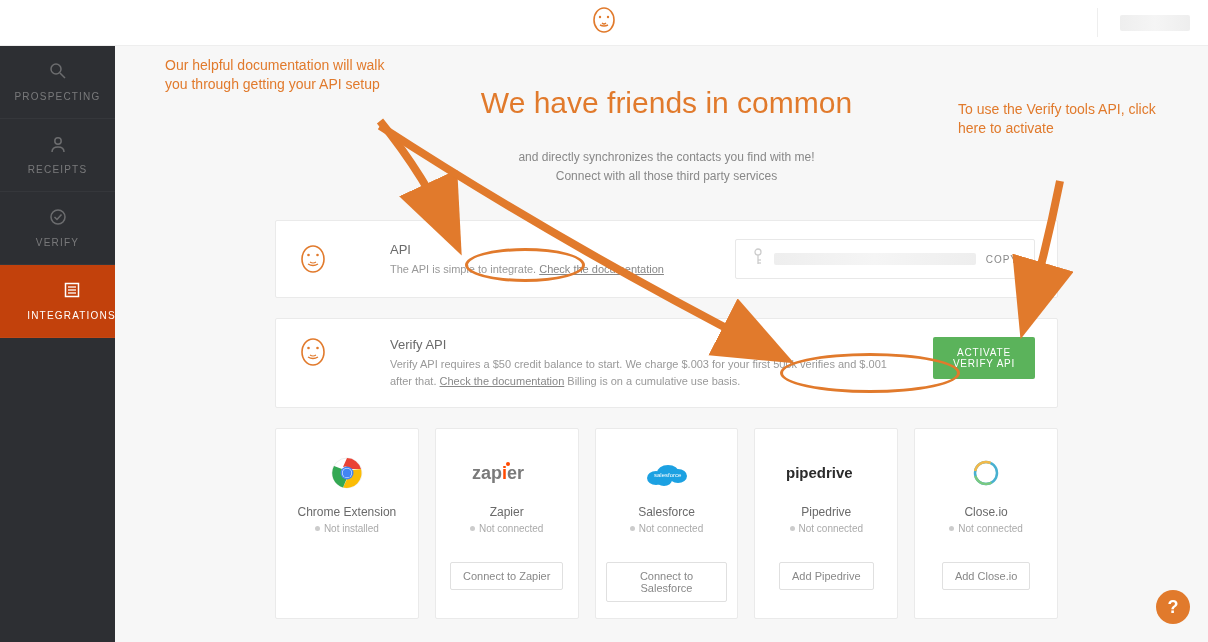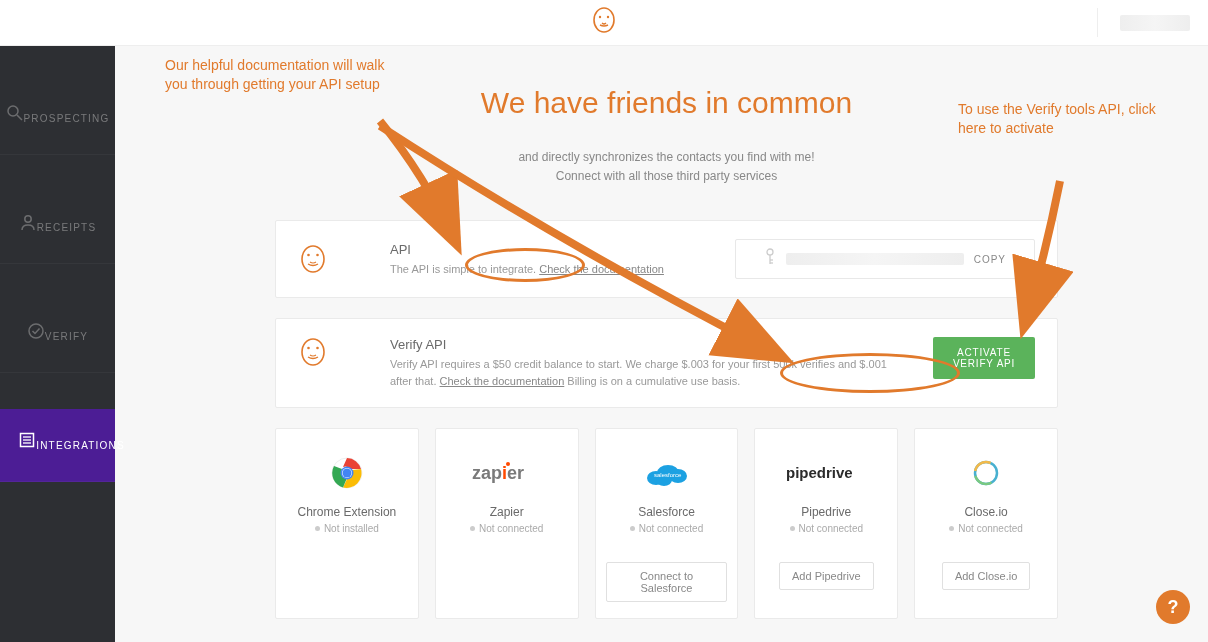--- a/index.html
+++ b/index.html
@@ -49,40 +49,39 @@
 .sidebar {
   position: absolute;
   top: 46px; left: 0;
   width: 115px;
   bottom: 0;
   background: #2d2f33;
   color: #aaa;
 }
 .sidebar .nav-item {
   display: flex;
-  flex-direction: row;
+  flex-direction: column;
   align-items: center;
   justify-content: center;
   height: 73px;
   border-bottom: 1px solid rgba(255,255,255,0.04);
   cursor: pointer;
-  margin-top: 36px;
 }
 .sidebar .nav-item .nav-icon {
   font-size: 18px;
   margin-bottom: 6px;
   opacity: 0.5;
 }
 .sidebar .nav-item .nav-label {
   font-size: 10px;
   letter-spacing: 1.2px;
   opacity: 0.6;
 }
 .sidebar .nav-item.active {
-  background: #4c1d95;
+  background: #c2410c;
   padding-left: 28px;
 }
 .sidebar .nav-item.active .nav-icon,
 .sidebar .nav-item.active .nav-label {
   opacity: 1;
   color: #fff;
 }
 .sidebar .nav-item.secondary {
   height: 50px;
 }
@@ -144,21 +143,21 @@
   color: #888;
   text-decoration: underline;
   cursor: pointer;
 }
 .api-key-box {
   margin-left: auto;
   border: 1px solid #e8e8e8;
   border-radius: 2px;
   display: flex;
   align-items: center;
-  padding: 8px 28px;
+  padding: 8px 16px;
   gap: 10px;
   width: 300px;
 }
 .api-key-box .key-icon {
   color: #ccc;
 }
 .api-key-box .key-value {
   flex: 1;
   height: 12px;
   background: linear-gradient(90deg, #eee, #f5f5f5, #eee);
@@ -437,20 +436,21 @@
 
     <div class="int-card">
       <div class="int-icon">
         <svg width="70" height="24" viewBox="0 0 70 24">
           <text x="0" y="18" font-family="Arial" font-size="18" font-weight="600" fill="#7a7a7a">zap<tspan fill="#ff4a00">i</tspan>er</text>
           <circle cx="36" cy="3" r="2" fill="#ff4a00"></circle>
         </svg>
       </div>
       <div class="int-title">Zapier</div>
       <div class="int-status">Not connected</div>
+      <button class="int-btn">Connect to Zapier</button>
     </div>
 
     <div class="int-card">
       <div class="int-icon">
         <svg width="48" height="34" viewBox="0 0 48 34">
           <ellipse cx="14" cy="22" rx="9" ry="7" fill="#1ca1e2"></ellipse>
           <ellipse cx="26" cy="17" rx="11" ry="8" fill="#1ca1e2"></ellipse>
           <ellipse cx="36" cy="20" rx="9" ry="7" fill="#1ca1e2"></ellipse>
           <ellipse cx="22" cy="24" rx="8" ry="6" fill="#1ca1e2"></ellipse>
           <text x="12" y="21" font-family="Arial" font-size="6" fill="#fff">salesforce</text>

